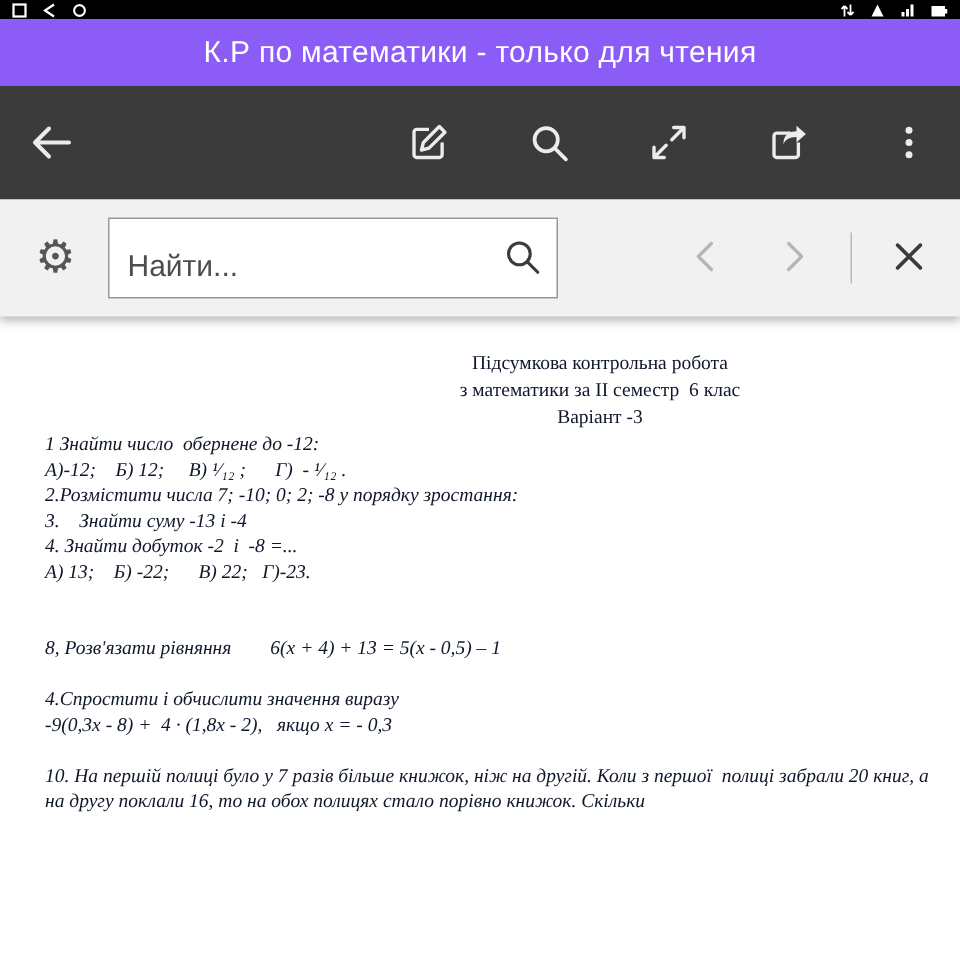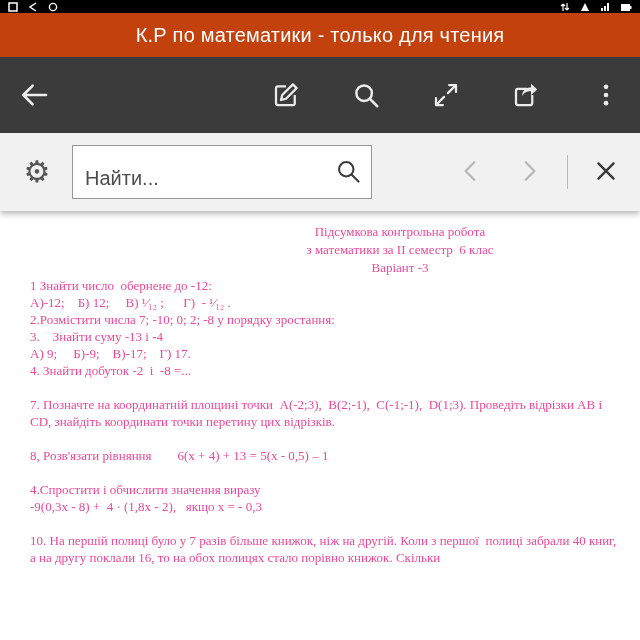--- a/index.html
+++ b/index.html
@@ -6,21 +6,21 @@
   html,body { width:640px; height:640px; }
   body { font-family:"Liberation Sans", sans-serif; background:#000; }
   .screen { width:640px; height:640px; display:flex; flex-direction:column; overflow:hidden; background:#fff; }
 
   
   .status-bar { height:13px; background:#000; display:flex; align-items:flex-end; justify-content:space-between; padding:0 8px 1px 8px; flex:0 0 auto; }
   .status-group { display:flex; align-items:flex-end; gap:10px; }
   .status-group svg { display:block; }
 
   
-  .title-bar { height:44px; background:#c2410c; display:flex; align-items:center; justify-content:center; flex:0 0 auto; }
+  .title-bar { height:44px; background:#8b5cf6; display:flex; align-items:center; justify-content:center; flex:0 0 auto; }
   .title-bar .title { color:#fff; font-size:20px; letter-spacing:.2px; }
 
   
   .toolbar { height:76px; background:#3b3b3b; display:flex; align-items:center; padding:0 12px; flex:0 0 auto; }
   .icon-btn { width:44px; height:44px; display:flex; align-items:center; justify-content:center; background:none; border:none; cursor:pointer; }
   .icon-btn svg { display:block; }
   .toolbar-right { display:flex; align-items:center; gap:36px; margin-left:auto; }
 
   
   .search-row { height:78px; background:#f1f1f1; display:flex; align-items:center; padding:0 12px; flex:0 0 auto; box-shadow:0 3px 6px rgba(0,0,0,.28); position:relative; z-index:2; }
@@ -29,23 +29,23 @@
   .search-input-wrap { position:relative; width:300px; height:54px; margin-left:10px; background:#fff; border:1px solid #979797; }
   .search-input { width:100%; height:100%; border:none; outline:none; background:transparent; font-family:"Liberation Sans", sans-serif; font-size:20px; color:#222; padding:12px 46px 0 12px; }
   .search-input::placeholder { color:#4d4d4d; opacity:1; }
   .input-magnifier { position:absolute; right:8px; top:50%; transform:translateY(-50%); width:30px; height:30px; display:flex; align-items:center; justify-content:center; background:none; border:none; cursor:pointer; }
   .nav-btn { width:44px; height:44px; display:flex; align-items:center; justify-content:center; background:none; border:none; cursor:pointer; }
   .nav-prev { margin-left:auto; }
   .nav-next { margin-left:14px; }
   .v-divider { width:1px; height:34px; background:#b9b9b9; margin:0 16px; }
 
   
-  .doc { flex:1 1 auto; background:#fff; overflow:hidden; padding:12px 0 0 30px; font-family:"Liberation Serif", serif; font-size:13px; line-height:17px; color:#ec4899; }
+  .doc { flex:1 1 auto; background:#fff; overflow:hidden; padding:22px 0 0 30px; font-family:"Liberation Serif", serif; font-size:13px; line-height:17px; color:#0f172a; }
   .doc-heading { width:740px; text-align:center; white-space:pre-wrap; min-height:18px; line-height:18px; }
-  .doc-line { width:592px; white-space:pre-wrap; min-height:17px; }
+  .doc-line { width:592px; white-space:pre-wrap; min-height:17px;font-style:italic; }
 </style>
 </head>
 <body>
 
 <div class="screen">
 
   <div class="status-bar">
     <div class="status-group">
       <svg width="10" height="10" viewBox="0 0 10 10">
           <rect x="1" y="1" width="8" height="8" fill="none" stroke="#fff" stroke-width="1.5"></rect>
@@ -170,26 +170,25 @@
   </div>
 
   <div class="doc">
     <div class="doc-heading">Підсумкова контрольна робота</div>
     <div class="doc-heading">з математики за II семестр  6 клас</div>
     <div class="doc-heading">Варіант -3</div>
     <div class="doc-line">1 Знайти число  обернене до -12:</div>
     <div class="doc-line">А)-12;    Б) 12;     В) ¹⁄₁₂ ;      Г)  - ¹⁄₁₂ .</div>
     <div class="doc-line">2.Розмістити числа 7; -10; 0; 2; -8 у порядку зростання:</div>
     <div class="doc-line">3.    Знайти суму -13 і -4</div>
-    <div class="doc-line">А) 9;     Б)-9;    В)-17;    Г) 17.</div>
     <div class="doc-line">4. Знайти добуток -2  і  -8 =...</div>
+    <div class="doc-line">А) 13;    Б) -22;      В) 22;   Г)-23.</div>
     <div class="doc-line"></div>
-    <div class="doc-line">7. Позначте на координатній площині точки  А(-2;3),  В(2;-1),  С(-1;-1),  D(1;3). Проведіть відрізки AB і CD, знайдіть координати точки перетину цих відрізків.</div>
     <div class="doc-line"></div>
     <div class="doc-line">8, Розв'язати рівняння        6(х + 4) + 13 = 5(х - 0,5) – 1</div>
     <div class="doc-line"></div>
     <div class="doc-line">4.Спростити і обчислити значення виразу</div>
     <div class="doc-line">-9(0,3х - 8) +  4 · (1,8х - 2),   якщо х = - 0,3</div>
     <div class="doc-line"></div>
-    <div class="doc-line">10. На першій полиці було у 7 разів більше книжок, ніж на другій. Коли з першої  полиці забрали 40 книг, а на другу поклали 16, то на обох полицях стало порівно книжок. Скільки</div>
+    <div class="doc-line">10. На першій полиці було у 7 разів більше книжок, ніж на другій. Коли з першої  полиці забрали 20 книг, а на другу поклали 16, то на обох полицях стало порівно книжок. Скільки</div>
   </div>
 
 </div>
 
 </body></html>

